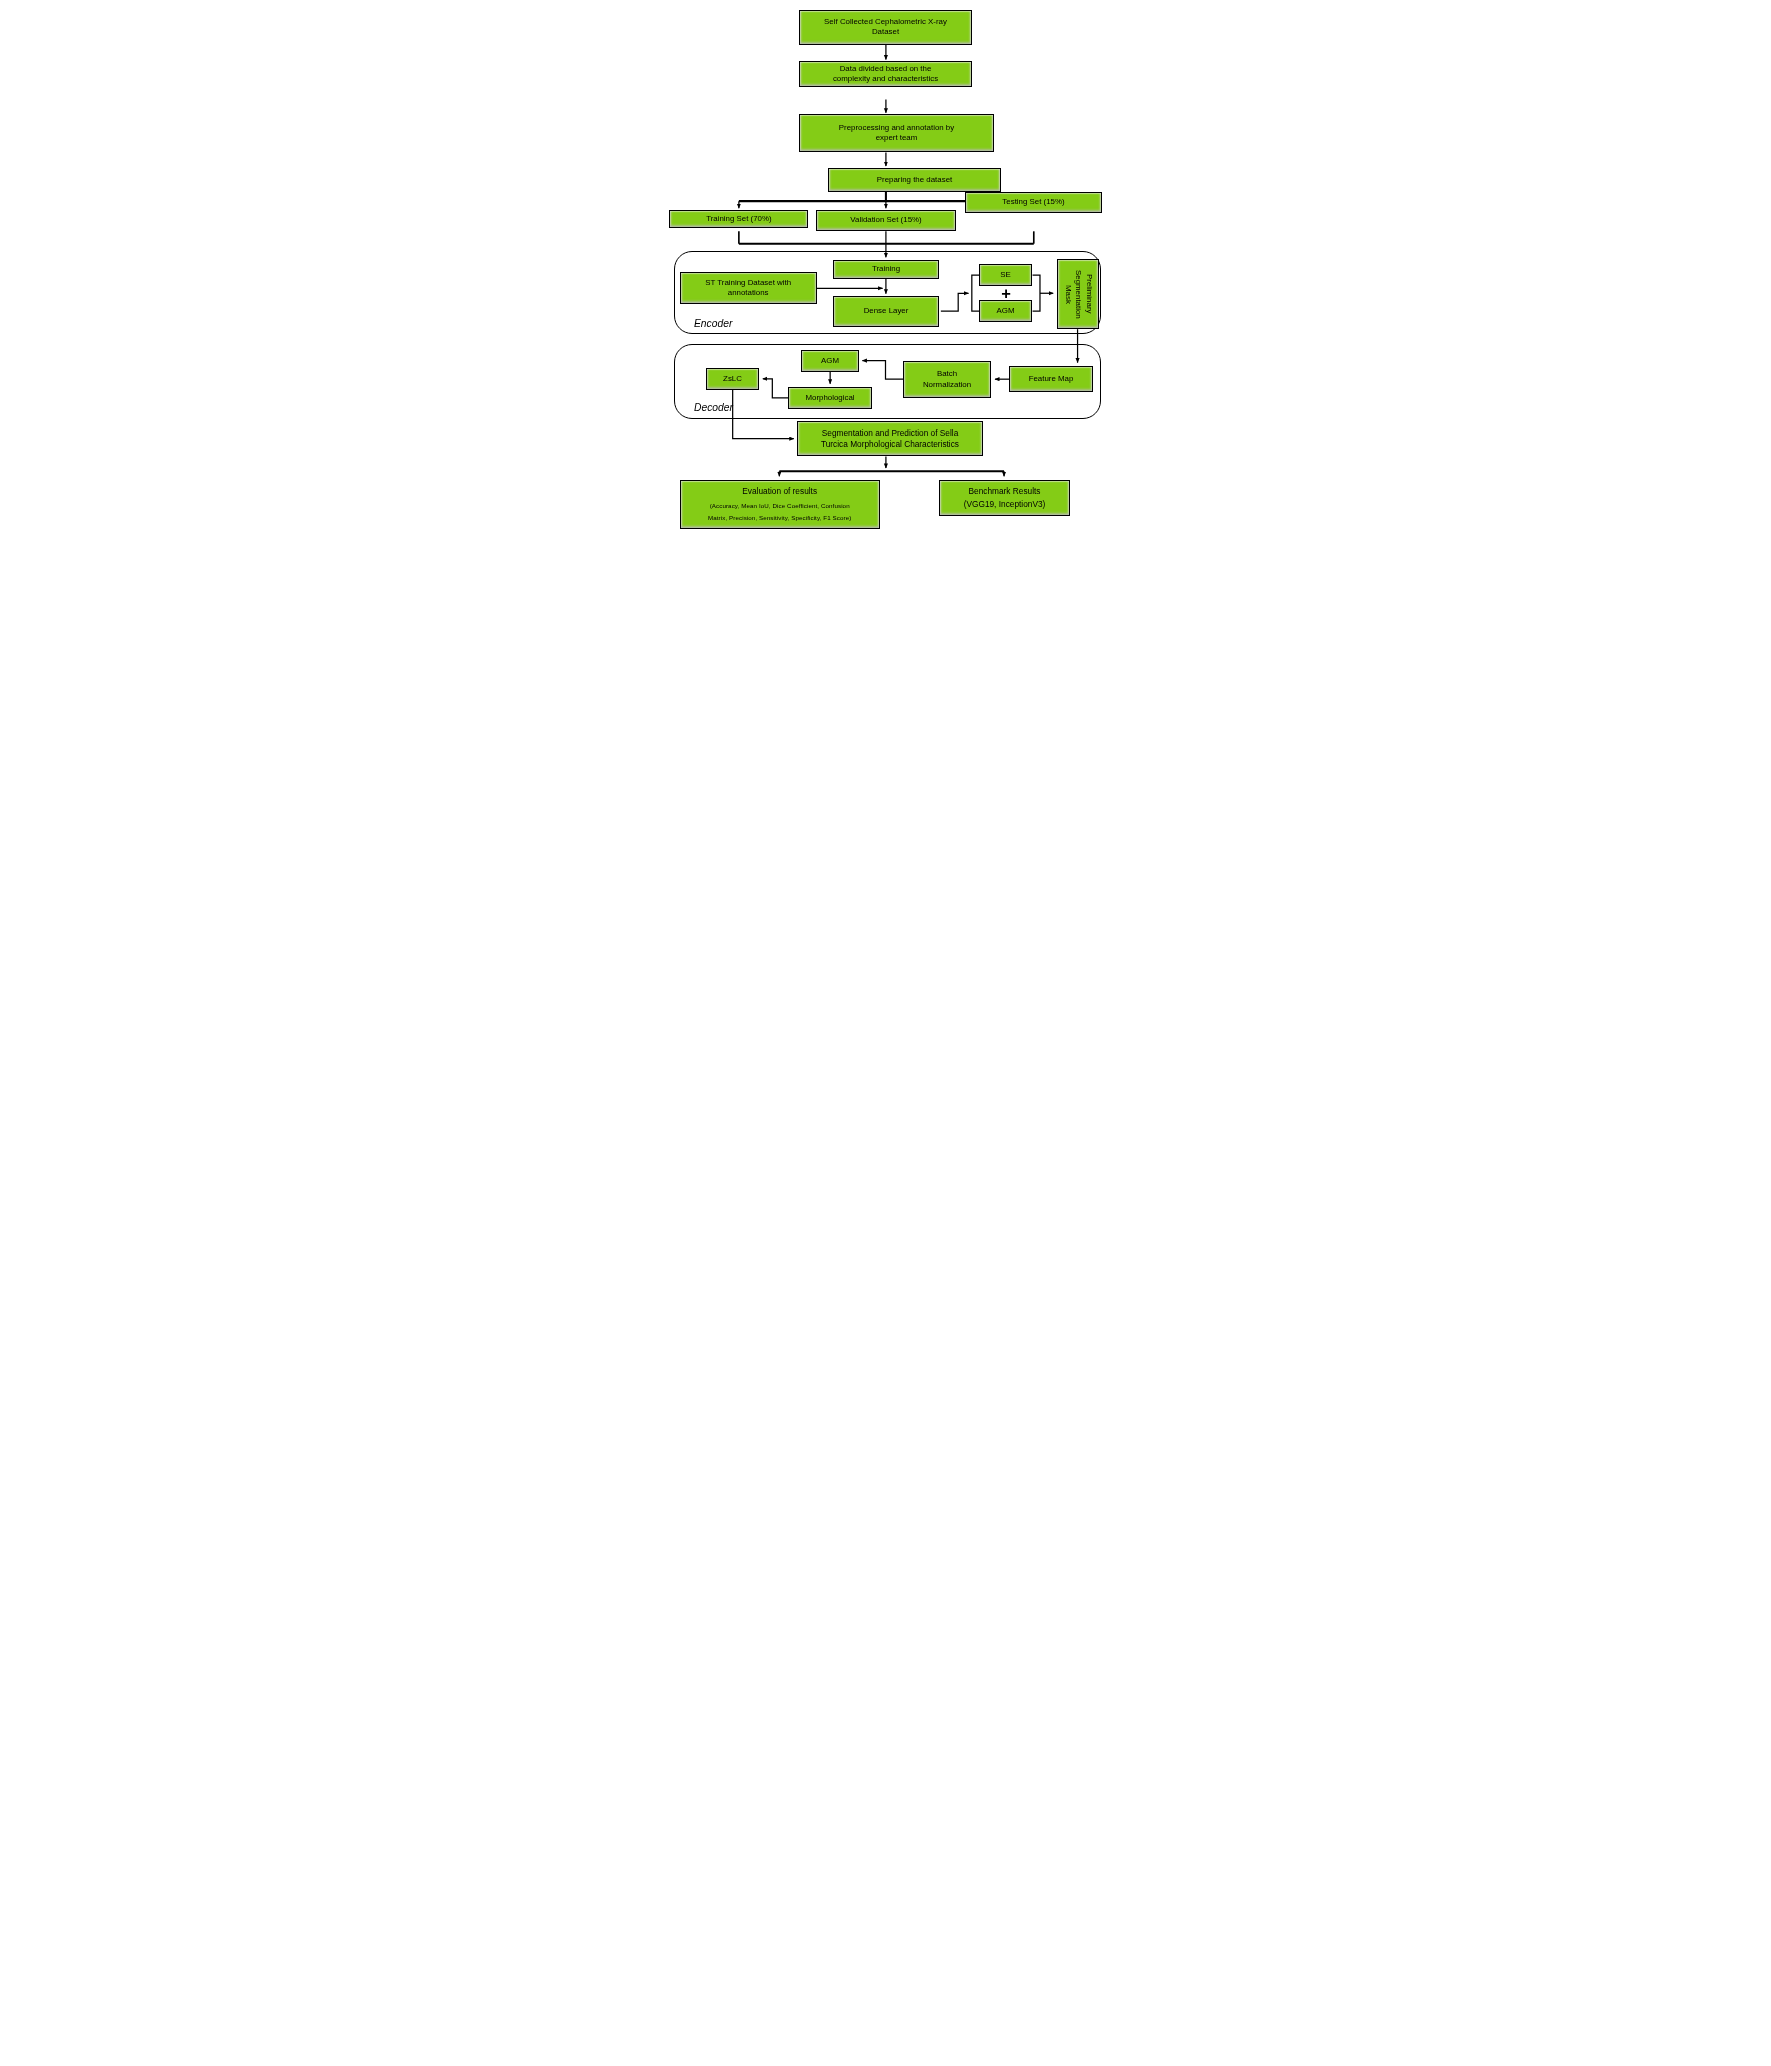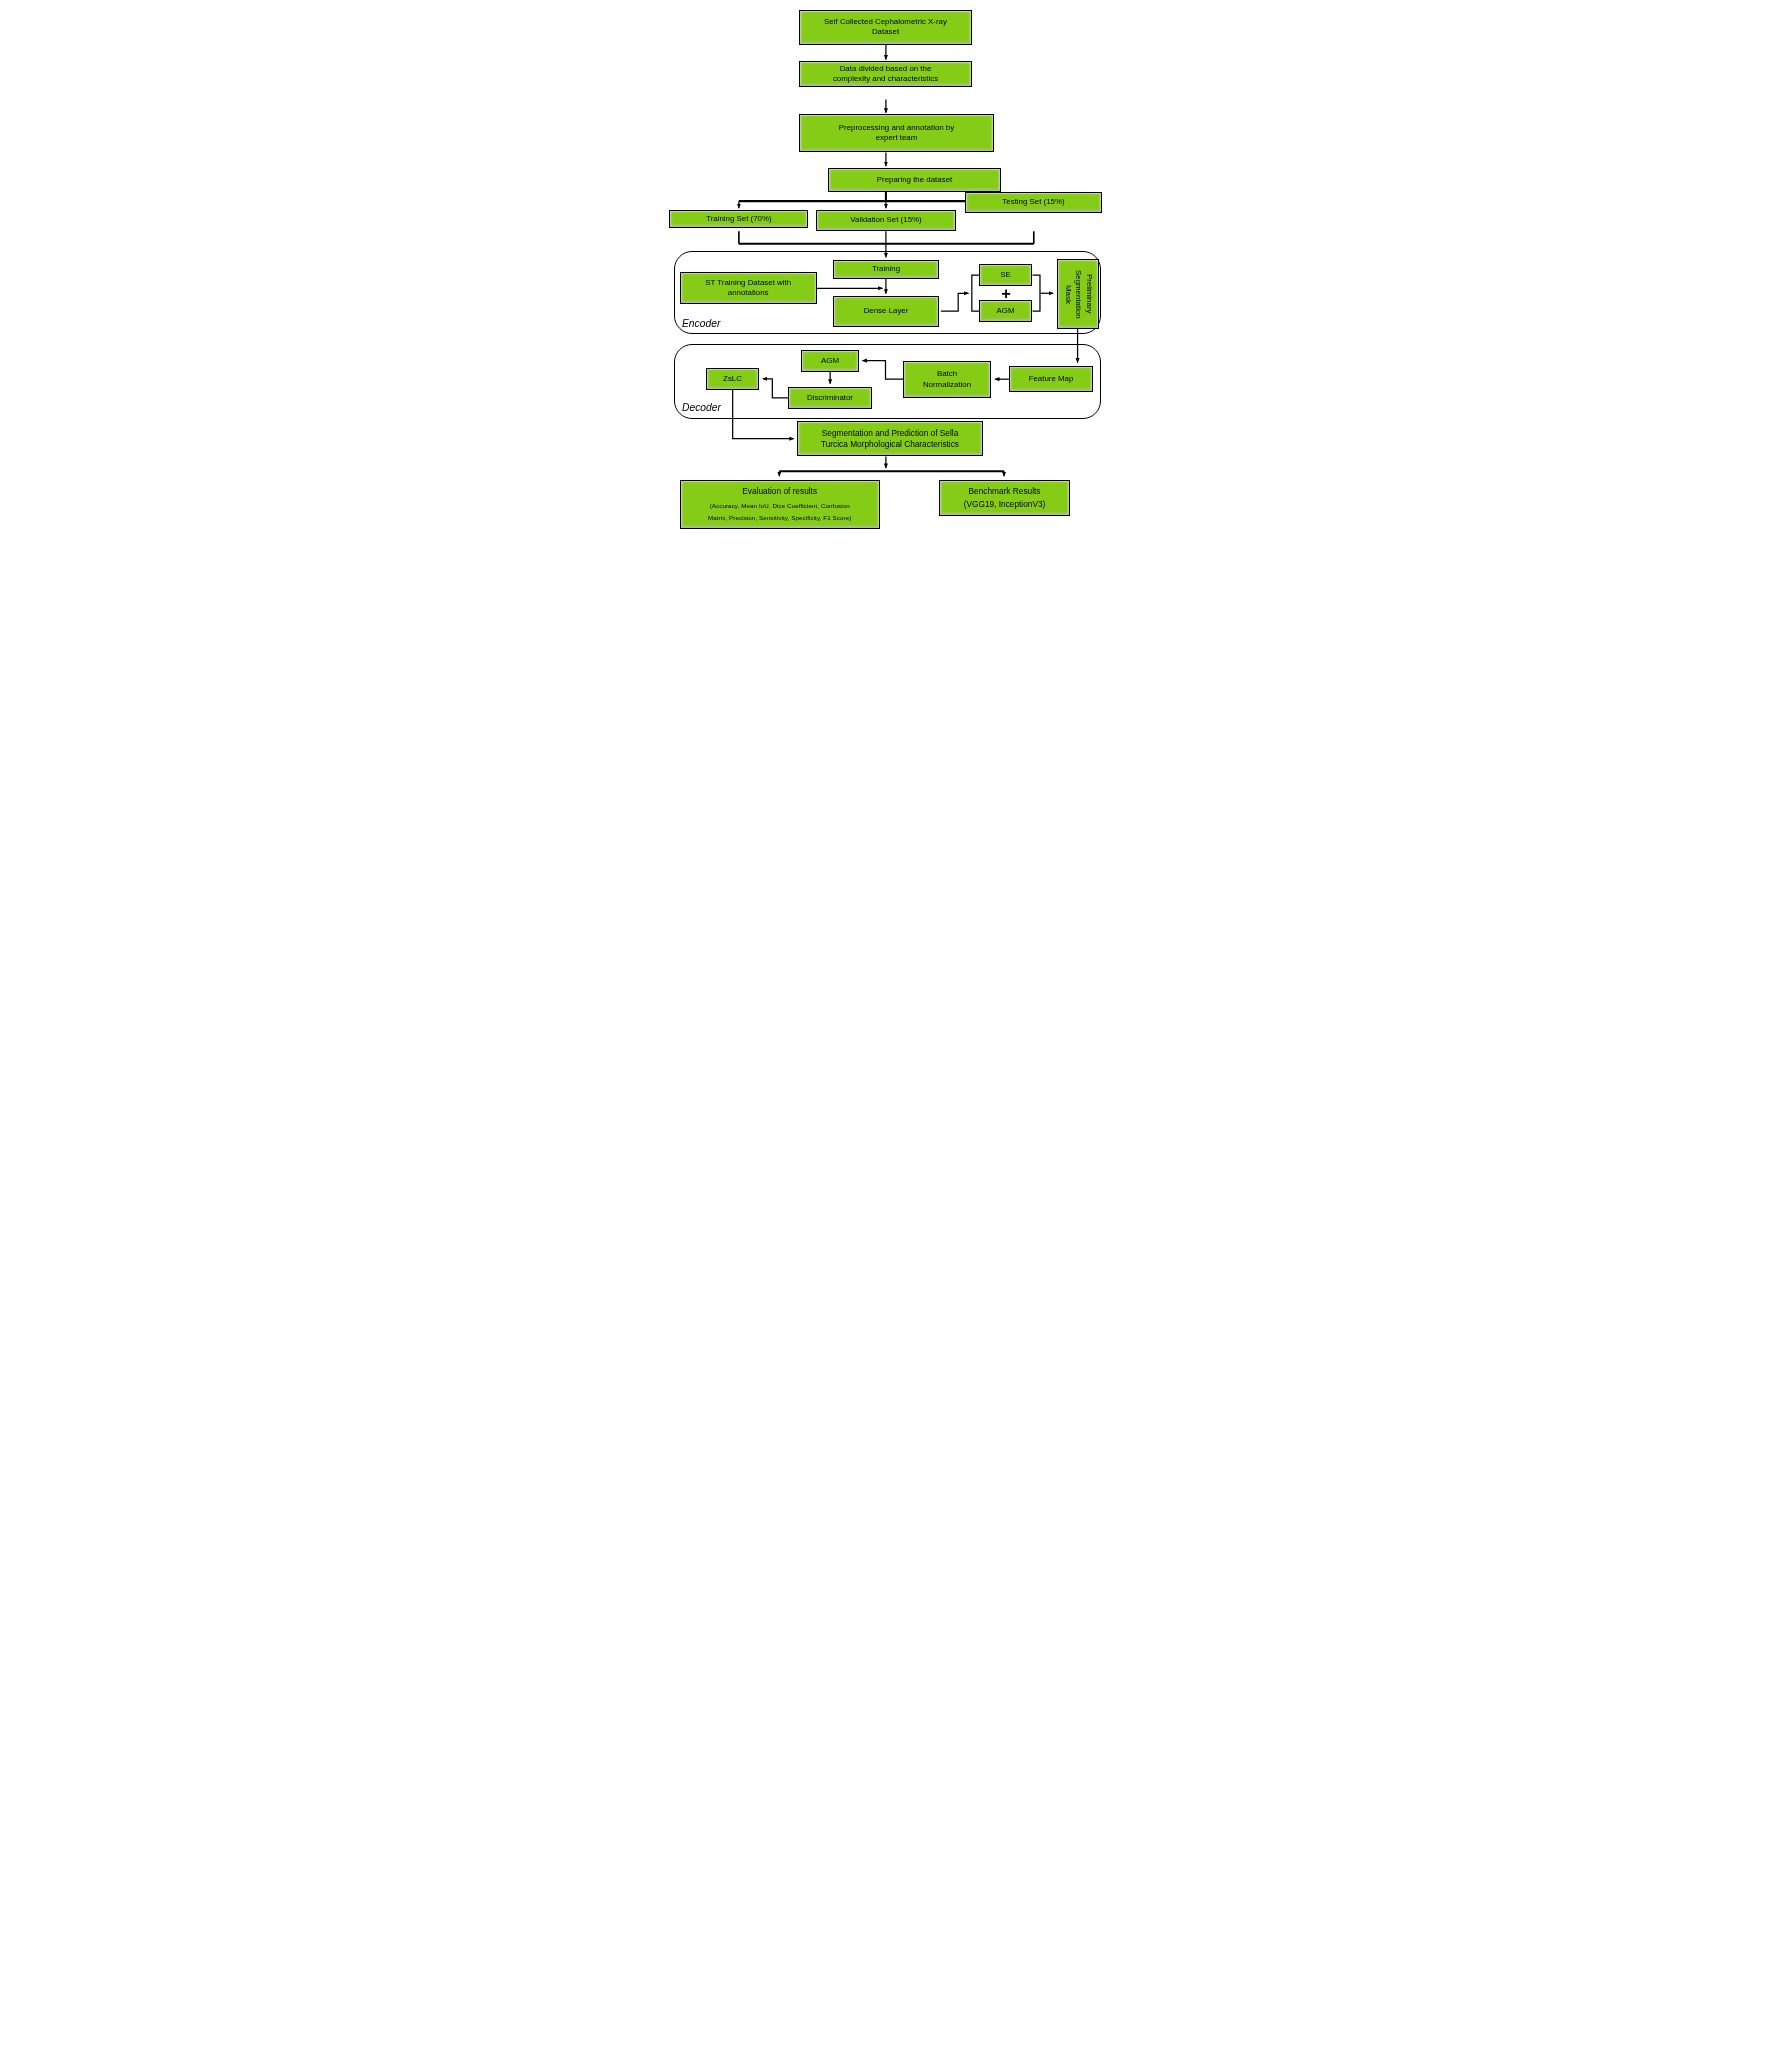--- a/index.html
+++ b/index.html
@@ -27,20 +27,21 @@
     border-radius:18px;
     box-sizing:border-box;
     background:#fff;
     z-index:1;
   }
   .ctr-label{
     position:absolute;
     font-style:italic;
     font-size:10.3px;
     z-index:4;
+    margin-left:12px;
   }
   .vtext{
     writing-mode:vertical-rl;
     text-orientation:mixed;
     font-size:7.9px;line-height:1.35;
   }
   .plus{
     position:absolute;z-index:3;
     font-size:16.5px;font-weight:bold;
     display:flex;align-items:center;justify-content:center;
@@ -144,21 +145,21 @@
 
   <div class="node" style="left:137px;top:350px;width:58px;height:21.5px;">AGM</div>
 
   <div class="node" style="left:345px;top:366px;width:84px;height:26.4px;">Feature Map</div>
 
   <div class="node" style="left:239px;top:361px;width:88px;height:37px;">Batch
 Normalization</div>
 
   <div class="node" style="left:42px;top:368px;width:53px;height:21.5px;">ZsLC</div>
 
-  <div class="node" style="left:124px;top:387px;width:84px;height:21.5px;">Discriminator</div>
+  <div class="node" style="left:124px;top:387px;width:84px;height:21.5px;">Morphological</div>
 
   <div class="node seg" style="left:133px;top:421px;width:186px;height:35px;">Segmentation and Prediction of Sella
 Turcica Morphological Characteristics</div>
 
   <div class="node eval" style="left:15.7px;top:480px;width:200px;height:49px;">
     <div class="t">Evaluation of results</div>
     <div class="d">(Accuracy, Mean IoU, Dice Coefficient, Confusion
 Matrix, Precision, Sensitivity, Specificity, F1 Score)</div>
   </div>
 

